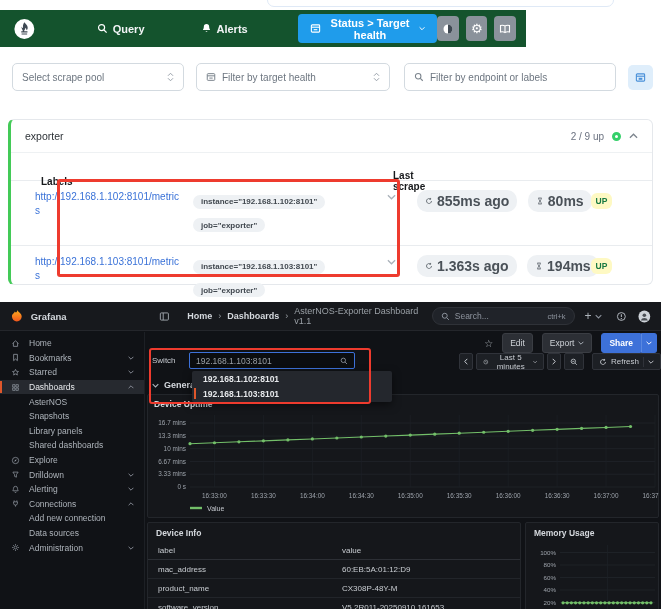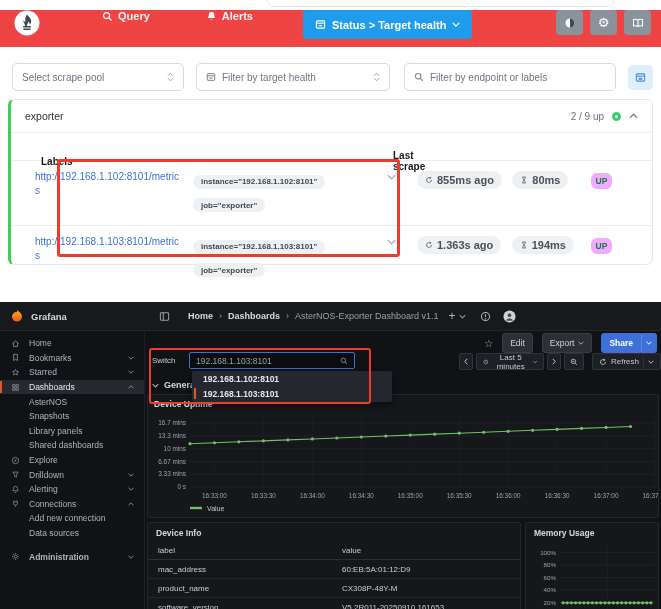--- a/index.html
+++ b/index.html
@@ -2,49 +2,49 @@
 <html><head>
 <meta charset="utf-8">
 <style>
   * { margin:0; padding:0; box-sizing:border-box; }
   html,body { width:661px; height:609px; background:#fff; overflow:hidden;
     font-family:"Liberation Sans","DejaVu Sans",sans-serif; }
   .abs { position:absolute; }
   #root { position:relative; width:661px; height:609px; overflow:hidden; }
 
   
-  .prom-nav { left:0; top:10px; width:661px; height:37px; background:#ef4444;
-    display:flex; align-items:flex-start; color:#fff; }
+  .prom-nav { left:0; top:10px; width:526px; height:37px; background:#14532d;
+    display:flex; align-items:center; color:#fff; }
   .prom-logo { width:26px; height:26px; margin-left:14px; }
   .nav-item { display:flex; align-items:center; gap:5px; font-size:11px; font-weight:bold; color:#f2f4f6; }
   .status-btn { display:flex; align-items:center; gap:6px; background:#1f9ceb; color:#fff;
     border:none; border-radius:4px; height:29px; padding:0 12px; font-size:11px; font-weight:bold;
     font-family:inherit; }
   .tool-btn { width:27px; height:25px; border-radius:4px; background:#8a929b; border:none;
     display:flex; align-items:center; justify-content:center; color:#fff; }
   .sel { position:absolute; top:63px; height:28px; border:1px solid #d3dae0; border-radius:5px;
     background:#fff; display:flex; align-items:center; padding:0 9px; gap:6px;
     font-size:10px; color:#6d7680; }
   .sel .grow { flex:1; }
-  .panel { position:absolute; left:8px; top:99px; width:645px; height:166px;
+  .panel { position:absolute; left:8px; top:119px; width:645px; height:166px;
     border:1px solid #e5e8ec; border-left:3px solid #43ca57; border-radius:6px; background:#fff; }
   .pool-head { height:33px; display:flex; align-items:center; padding:0 14px;
     border-bottom:1px solid #eef1f3; }
   .pool-title { font-size:10.5px; color:#2e3338; }
   .pool-right { margin-left:auto; display:flex; align-items:center; gap:8px; font-size:10px; color:#6b7280; }
   .donut { width:9px; height:9px; border:3px solid #35d06a; border-radius:50%; }
   .tgrid { display:grid; grid-template-columns:24px 152px 200px 24px 140px 1fr; align-items:start; }
   .thead { height:27px; align-items:center; font-size:10px; font-weight:bold; color:#17191c; }
   .trow { border-top:1px solid #e9ecef; padding:9px 0 8px 0; min-height:48px; }
   .link { color:#3a72d8; font-size:10px; line-height:1.35; width:148px; word-break:break-all; }
   .chip { display:inline-block; background:#eef1f4; border-radius:9px; padding:2.5px 8px;
     font-size:8px; font-weight:bold; color:#41484f; margin-bottom:5px; }
   .badge { display:inline-flex; align-items:center; gap:4px; background:#eef1f4; border-radius:10px;
-    padding:3px 8px; font-size:11px; font-weight:bold; color:#4a5158; margin-right:6px; }
-  .up-chip { display:inline-block; background:#f0abfc; color:#177a42; font-size:8.5px; font-weight:bold;
+    padding:3px 8px; font-size:14px; font-weight:bold; color:#4a5158; margin-right:6px; }
+  .up-chip { display:inline-block; background:#fef9c3; color:#177a42; font-size:8.5px; font-weight:bold;
     padding:3px 5px; border-radius:6px; }
   .red-rect { position:absolute; border:3px solid #ee3b2e; border-radius:3px; z-index:40; }
 
   
   .graf { position:absolute; left:0; top:302px; width:661px; height:307px; background:#101216; color:#aeb4bb; }
   .g-top { position:absolute; left:0; top:0; width:661px; height:29px; background:#17191d;
     border-bottom:1px solid #24262b; display:flex; align-items:center; }
   .crumb { font-size:9px; color:#9aa0a6; display:flex; gap:6px; align-items:center; }
   .crumb b { color:#d5d9de; font-weight:bold; }
   .search-pill { display:flex; align-items:center; gap:5px; width:146px; height:18px;
@@ -256,20 +256,28 @@
         <rect x="1.5" y="2" width="9" height="8" rx="1" fill="none" stroke="currentColor" stroke-width="1.1"></rect>
         <line x1="4.7" y1="2" x2="4.7" y2="10" stroke="currentColor" stroke-width="1.1"></line>
       </svg>
       <div class="crumb" style="margin-left:18px;">
         <b>Home</b>
         <span>›</span>
         <b>Dashboards</b>
         <span>›</span>
         <span>AsterNOS-Exporter Dashboard v1.1</span>
       </div>
+      <div class="search-pill" style="margin-left:auto;">
+        <svg viewBox="0 0 12 12" style="width:9px;height:9px;color:#8e949e;">
+          <circle cx="5" cy="5" r="3.3" fill="none" stroke="currentColor" stroke-width="1.3"></circle>
+          <line x1="7.6" y1="7.6" x2="10.5" y2="10.5" stroke="currentColor" stroke-width="1.3"></line>
+        </svg>
+        <span style="flex:1;">Search...</span>
+        <span style="font-size:7.5px;">ctrl+k</span>
+      </div>
       <div style="margin-left:10px; display:flex; align-items:center; gap:3px; color:#aeb4bb;">
         <span style="font-size:12px;">+</span>
         <svg viewBox="0 0 10 6" style="width:7px;height:5px;color:#8e949e;">
           <path d="M1 1 L5 5 L9 1" fill="none" stroke="currentColor" stroke-width="1.5"></path>
         </svg>
       </div>
       <svg viewBox="0 0 12 12" style="width:11px;height:11px;color:#aeb4bb;margin-left:14px;">
         <circle cx="6" cy="6" r="4.4" fill="none" stroke="currentColor" stroke-width="1.1"></circle>
         <line x1="6" y1="3.6" x2="6" y2="6.6" stroke="currentColor" stroke-width="1.2"></line>
         <circle cx="6" cy="8.4" r="0.8" fill="currentColor"></circle>
@@ -383,21 +391,21 @@
         <svg class="s-chev" viewBox="0 0 10 6" style="width:6px;height:4px;">
             <path d="M1 5 L5 1 L9 5" fill="none" stroke="currentColor" stroke-width="1.5"></path>
           </svg>
       </div>
       <div class="s-item child">
           <span>Add new connection</span>
         </div>
       <div class="s-item child">
           <span>Data sources</span>
         </div>
-      <div class="s-item" style="margin-top:9px;font-weight:bold;">
+      <div class="s-item" style="margin-top:0;">
         <svg class="sico" viewBox="0 0 12 12">
             <circle cx="6" cy="6" r="1.9" fill="none" stroke="currentColor" stroke-width="1"></circle>
             <path d="M6 1.4 L6 3 M6 9 L6 10.6 M1.4 6 L3 6 M9 6 L10.6 6 M2.7 2.7 L3.8 3.8 M8.2 8.2 L9.3 9.3 M9.3 2.7 L8.2 3.8 M3.8 8.2 L2.7 9.3" stroke="currentColor" stroke-width="1"></path>
           </svg>
         <span>Administration</span>
         <svg class="s-chev" viewBox="0 0 10 6" style="width:6px;height:4px;">
             <path d="M1 1 L5 5 L9 1" fill="none" stroke="currentColor" stroke-width="1.5"></path>
           </svg>
       </div>
     </div>

